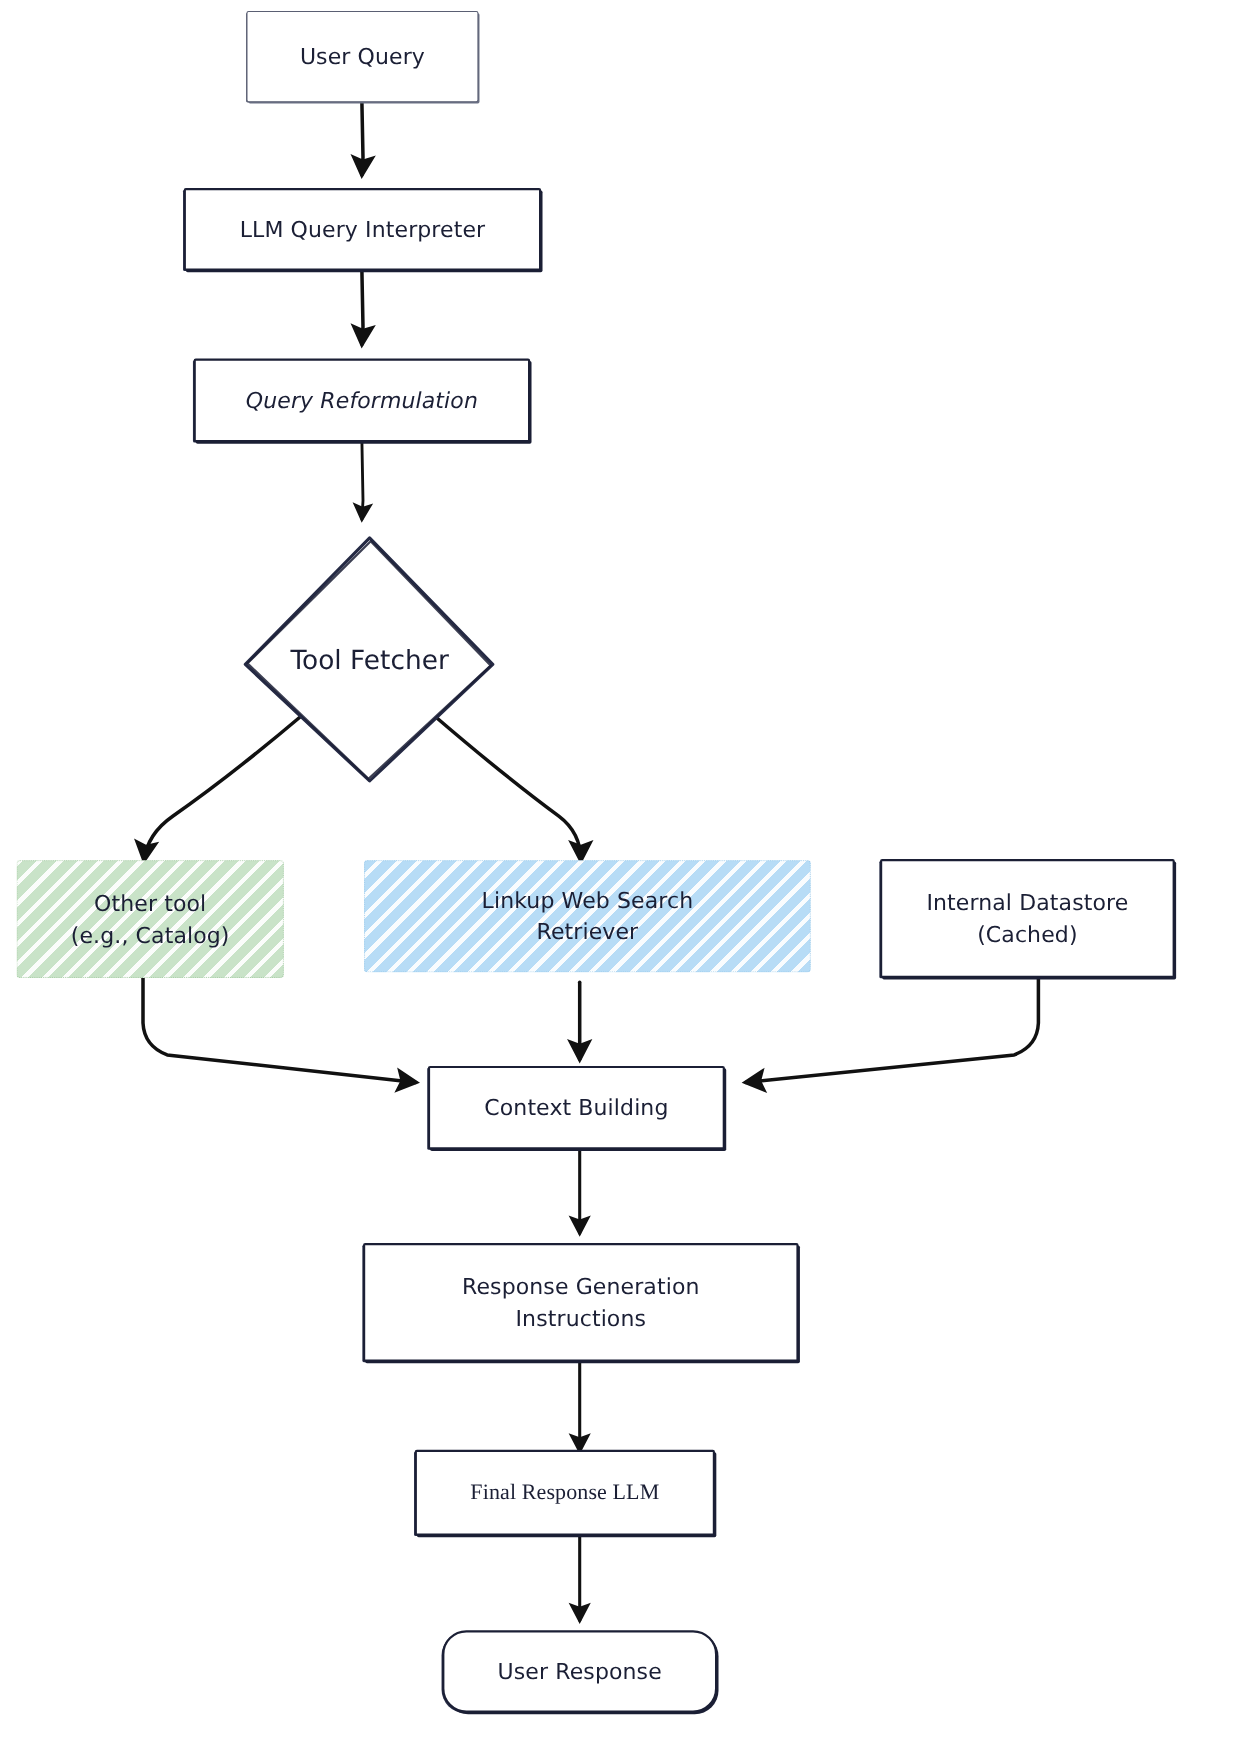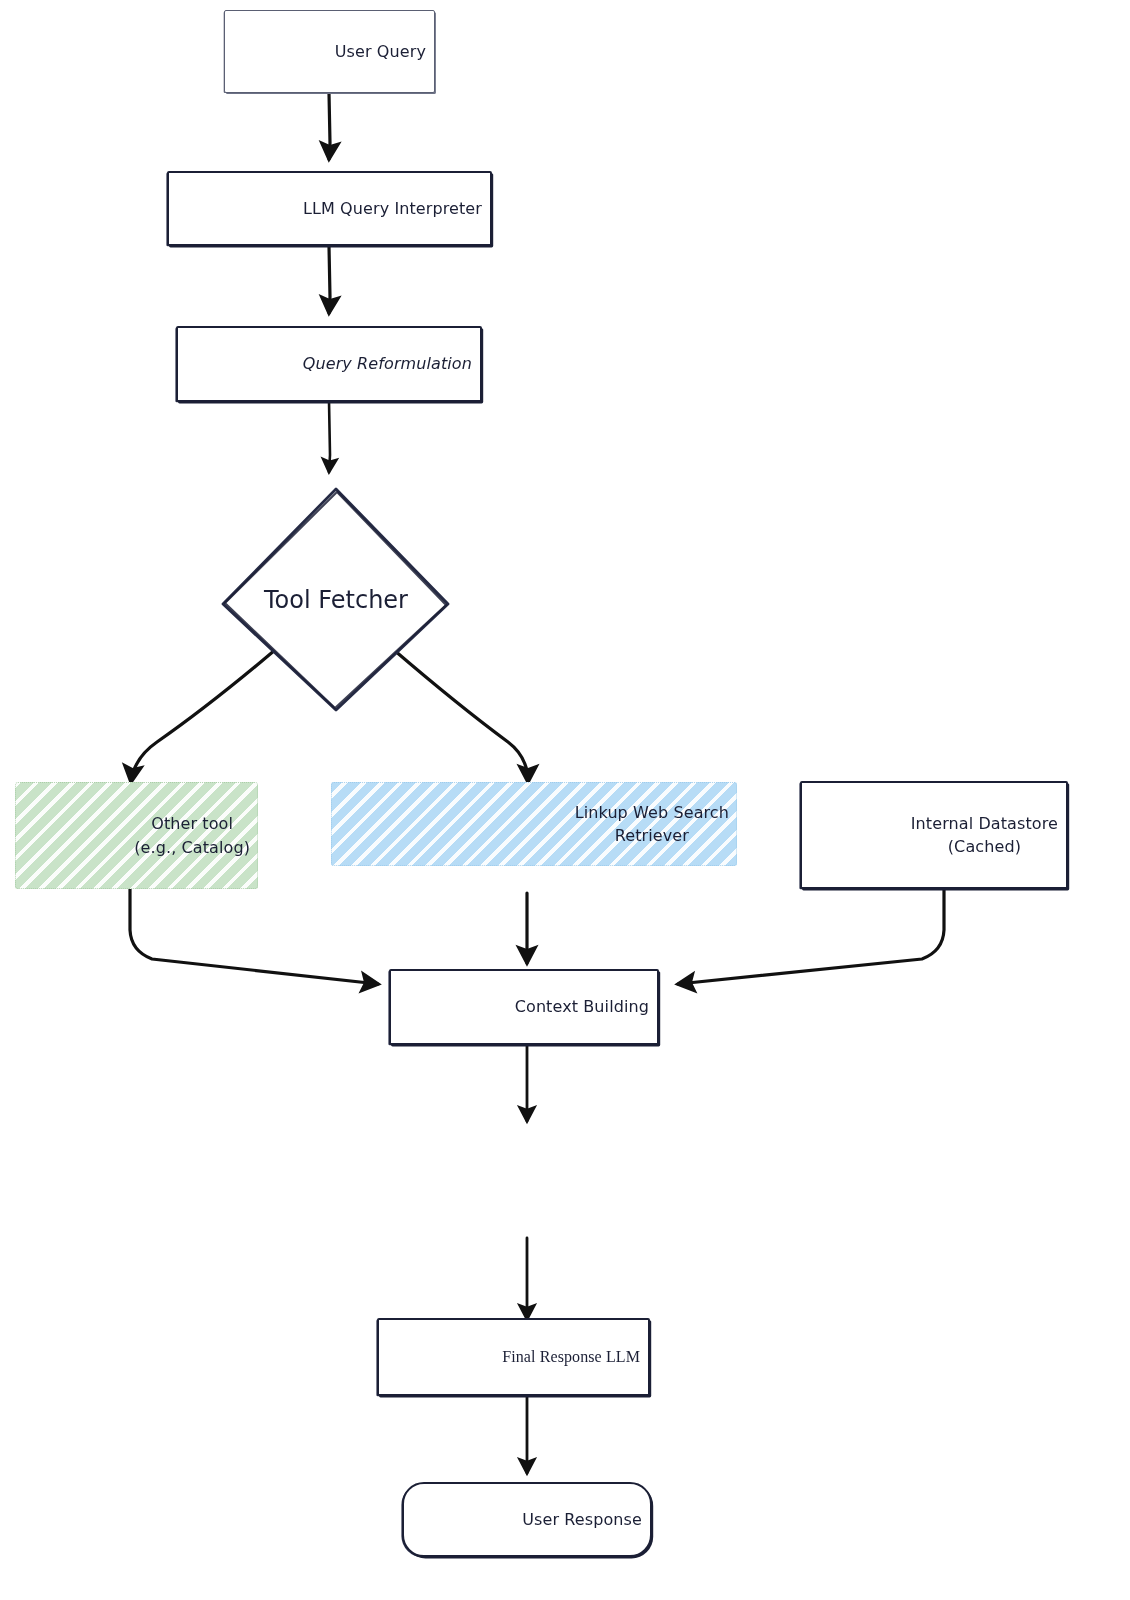--- a/index.html
+++ b/index.html
@@ -24,25 +24,25 @@
     top: 0;
     width: 1130px;
     height: 1600px;
     pointer-events: none;
   }
   .node {
     position: absolute;
     box-sizing: border-box;
     display: flex;
     align-items: center;
-    justify-content: flex-end;
+    justify-content: center;
     text-align: center;
     color: #1b1f35;
     font-family: "DejaVu Sans", sans-serif;
-    font-size: 16px;
+    font-size: 20px;
     line-height: 1.45;
     letter-spacing: 0.1px;
     white-space: pre-line;
     z-index: 3;
   }
   
   .rect {
     background: #ffffff;
     border: 1.6px solid #1b1f35;
     border-radius: 2px;
@@ -163,34 +163,38 @@
 
   <div class="diamond-label" style="left:223px; top:489px; width:226px; height:221px;">
     <span class="node-label">Tool Fetcher</span>
   </div>
 
   <div class="node hatch green" style="left:15px; top:782px; width:243px; height:107px;">
     <span class="node-label">Other tool
 (e.g., Catalog)</span>
   </div>
 
-  <div class="node hatch blue" style="left:331px; top:782px; width:406px; height:84px;">
+  <div class="node hatch blue" style="left:331px; top:782px; width:406px; height:102px;">
     <span class="node-label">Linkup Web Search
 Retriever</span>
   </div>
 
   <div class="node rect thick" style="left:800px; top:781px; width:268px; height:108px;">
     <span class="node-label">Internal Datastore
 (Cached)</span>
   </div>
 
   <div class="node rect thick" style="left:389px; top:969px; width:270px; height:76px;">
     <span class="node-label">Context Building</span>
   </div>
 
+  <div class="node rect thick" style="left:330px; top:1130px; width:396px; height:108px;">
+    <span class="node-label">Response Generation
+Instructions</span>
+  </div>
 
   <div class="node rect thick" style="left:377px; top:1318px; width:273px; height:78px;font-family:Liberation Serif, serif;">
     <span class="node-label">Final Response LLM</span>
   </div>
 
   <div class="node rect thick" style="left:402px; top:1482px; width:250px; height:75px;border-radius:22px;">
     <span class="node-label">User Response</span>
   </div>
 
 </div>

